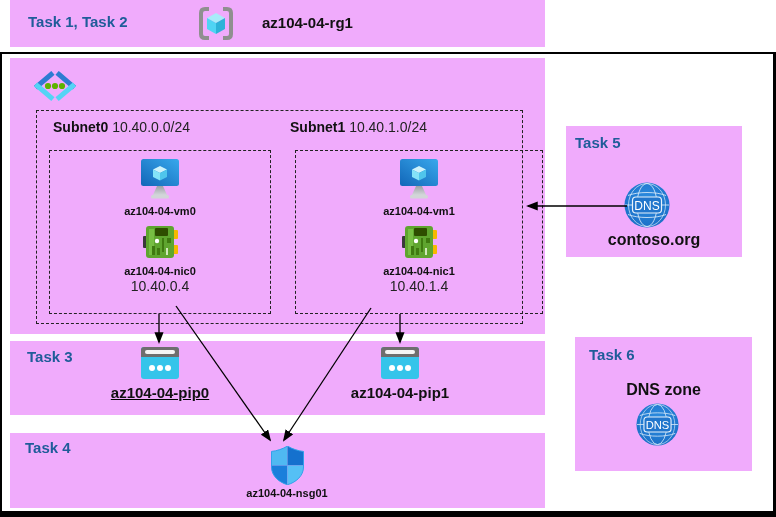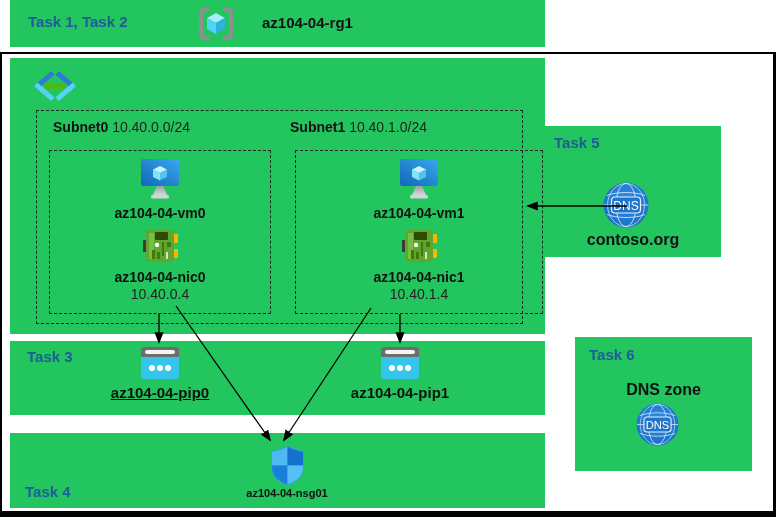--- a/index.html
+++ b/index.html
@@ -1,20 +1,20 @@
 <!DOCTYPE html>
 <html><head>
 <meta charset="utf-8">
 <style>
   * { margin:0; padding:0; box-sizing:border-box; }
   html,body { background:#fff; }
   body { font-family:"Liberation Sans", sans-serif; }
   .stage { position:relative; width:776px; height:517px; background:#fff; overflow:hidden; }
 
-  .band { position:absolute; background:#22c55e; }
+  .band { position:absolute; background:#f0abfc; }
   .task-label { position:absolute; font-weight:700; font-size:15px; color:#1F5C99; }
 
   
   .band-top { left:10px; top:0; width:535px; height:47px; }
   .hdr-task { left:18px; top:13px; }
   .rg-icon { position:absolute; left:187px; top:5px; width:38px; height:37px; }
   .rg-name { position:absolute; left:252px; top:14px; font-weight:700; font-size:15px; color:#111; }
 
   
   .outer-box { position:absolute; left:0; top:52px; width:776px; height:465px;
@@ -32,42 +32,42 @@
   .subnet-label { position:absolute; top:8px; font-size:14px; white-space:nowrap; color:#111;text-align:right; }
   .subnet-label .b { font-weight:700; }
   .subnet-label .n { font-weight:400; color:#222; }
   .sn0-label { left:16px; }
   .sn1-label { left:253px; }
   .subnet-box { top:39px; height:164px; display:flex; flex-direction:column; align-items:center; padding-top:8px; }
   .sn0-box { left:12px; width:222px; }
   .sn1-box { left:258px; width:248px; }
 
   .vm-icon { width:38px; height:41px; }
-  .res-name { font-weight:700; font-size:14px; color:#111; margin-top:5px; white-space:nowrap; }
+  .res-name { font-weight:700; font-size:11px; color:#111; margin-top:5px; white-space:nowrap; }
   .nic-icon { width:36px; height:36px; margin-top:7px; }
   .ip-text { font-size:14px; color:#222; margin-top:1px; }
 
   
   .band-task3 { left:10px; top:341px; width:535px; height:74px; }
   .t3-label { left:17px; top:7px; }
   .pip-group { position:absolute; width:180px; display:flex; flex-direction:column; align-items:center; top:6px; }
   .pip0 { left:60px;text-decoration:underline; }
   .pip1 { left:300px; }
   .pip-icon { width:38px; height:32px; }
   .pip-name { font-weight:700; font-size:15px; color:#111; margin-top:5px; white-space:nowrap; }
 
   
   .band-task4 { left:10px; top:433px; width:535px; height:75px; }
-  .t4-label { left:15px; top:6px;margin-top:44px; }
+  .t4-label { left:15px; top:6px; }
   .nsg-group { position:absolute; left:177px; top:13px; width:200px; display:flex; flex-direction:column; align-items:center; }
   .nsg-icon { width:33px; height:39px; }
   .nsg-name { font-weight:700; font-size:11px; color:#111; margin-top:2px; white-space:nowrap; }
 
   
-  .box-task5 { left:545px; top:126px; width:176px; height:131px; }
+  .box-task5 { left:566px; top:126px; width:176px; height:131px; }
   .t5-label { left:9px; top:8px; }
   .t5-title { position:absolute; left:0; right:0; top:33px; text-align:center; font-weight:700; font-size:16px; color:#111; }
   .t5-dns { position:absolute; left:58px; top:56px; width:46px; height:46px; }
   .t5-zone { position:absolute; left:0; right:0; top:105px; text-align:center; font-weight:700; font-size:16px; color:#111; }
 
   
   .box-task6 { left:575px; top:337px; width:177px; height:134px; }
   .t6-label { left:14px; top:9px; }
   .t6-title { position:absolute; left:0; right:0; top:44px; text-align:center; font-weight:700; font-size:16px; color:#111; }
   .t6-dns { position:absolute; left:61px; top:66px; width:43px; height:43px; }

